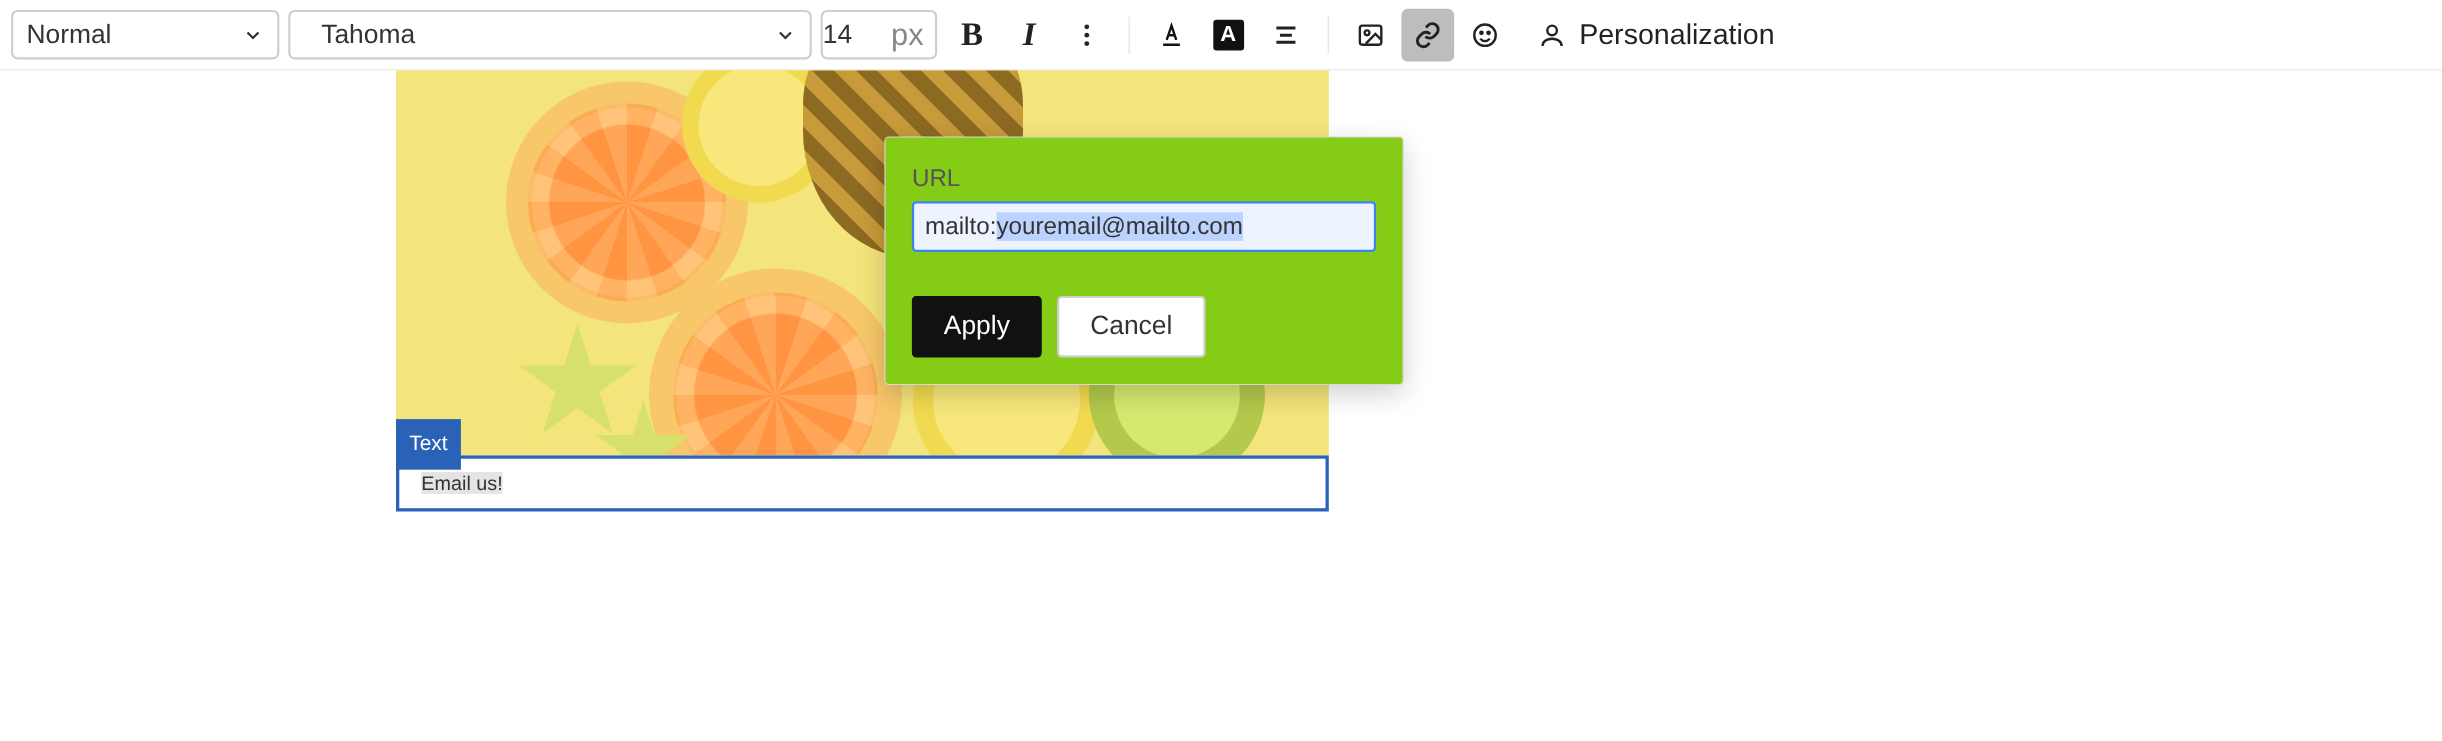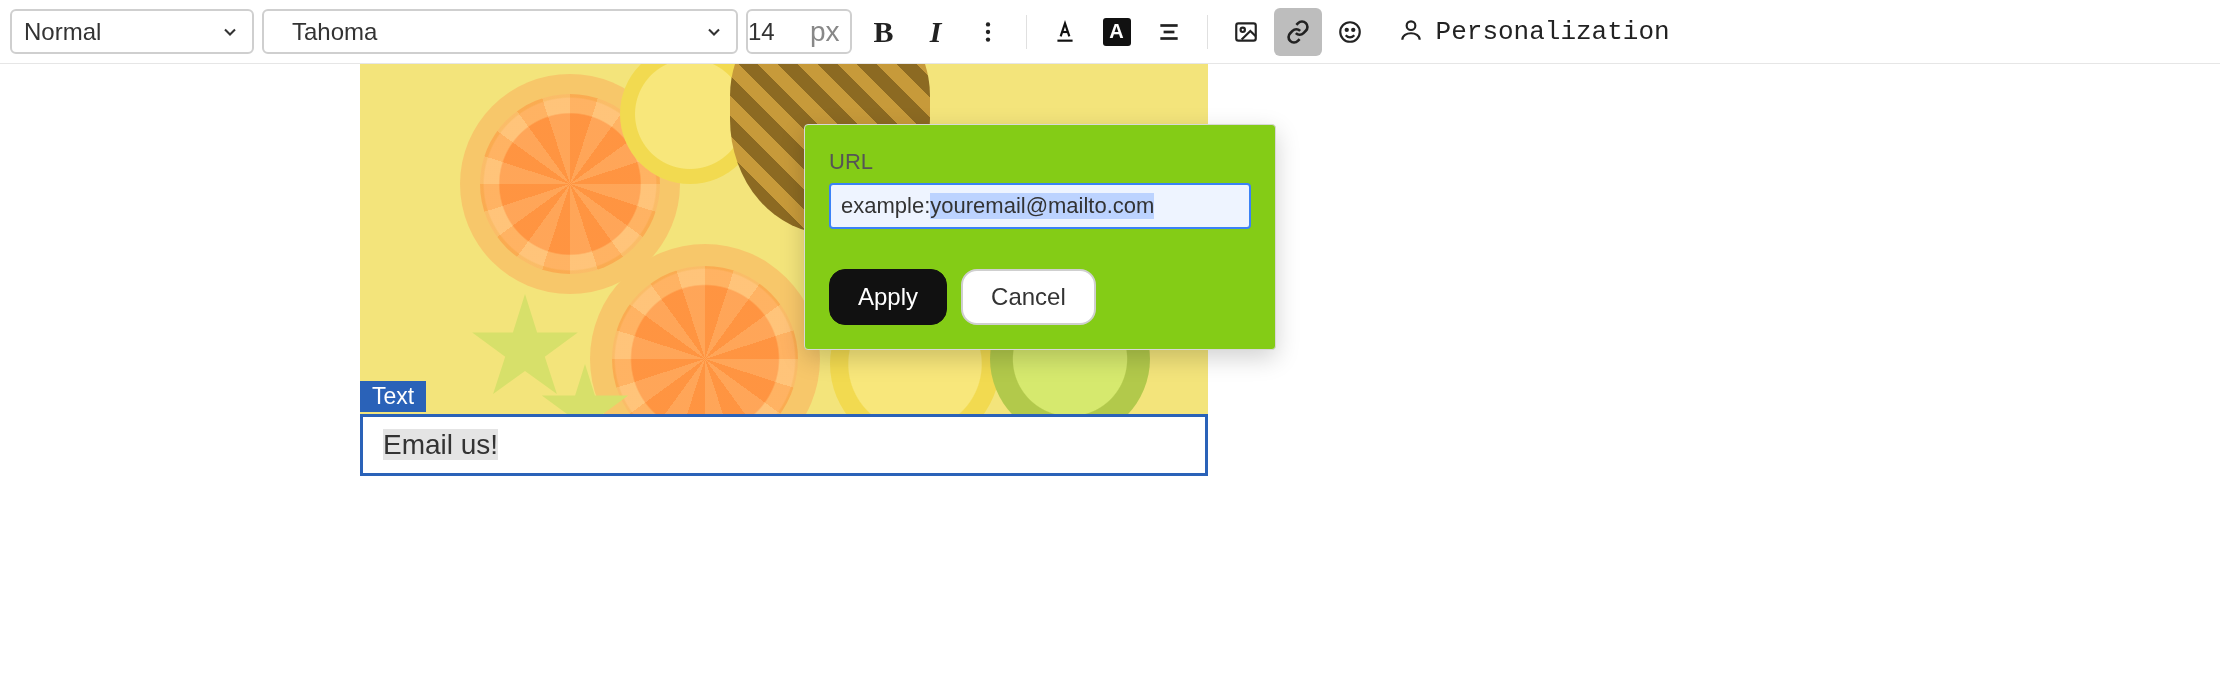--- a/index.html
+++ b/index.html
@@ -84,23 +84,23 @@
   .txt-color-box {
     position: relative;
     font-size: 26px; font-weight: 600;
   }
   .bg-color-box {
     width: 28px; height: 28px; background: #111; border-radius: 3px;
     display:flex;align-items:center;justify-content:center;color:#fff;font-size:20px;font-weight:600;
   }
 
   .personalization {
-    display: flex; gap: 12px;
+    display: flex; align-items: center; gap: 12px;
     font-size: 26px; color: #222;
-    padding: 0 16px; cursor: pointer; font-family: Liberation Mono, monospace;
+    padding: 0 16px; cursor: pointer;
   }
 
   
   .canvas-area {
     position: relative;
     width: 100%;
     height: calc(674px - 64px);
   }
   .editor-frame {
     position: absolute;
@@ -132,27 +132,27 @@
     position: relative;
     border: 3px solid #2a62b8;
     background:#fff;
     padding: 12px 20px;
   }
   .text-tab {
     position: absolute;
     top: -36px; left: -3px;
     background: #2a62b8;
     color: #fff;
-    font-size: 23px;
-    padding: 2px 12px;
+    font-size: 19px;
+    padding: 12px 12px;
     font-weight: 500;
   }
   .text-block .content {
     font-family: Tahoma, sans-serif;
-    font-size: 28px;
+    font-size: 18px;
     color: #333;
   }
   .text-block .content .highlighted {
     background: #e4e4e4;
   }
 
   
   .popover {
     position: absolute;
     left: 804px;
@@ -176,21 +176,21 @@
     background: #eef4ff;
     padding: 0 10px;
     font-size: 22px;
     color: #333;
     display:flex;align-items:center;
     cursor: text;
   }
   .url-display .sel { background: #bcd3ff; }
   .popover .btn-row { display:flex; gap:14px; margin-top: 40px; }
   .btn {
-    height: 56px; padding: 0 28px; border-radius: 16px;
+    height: 56px; padding: 0 28px; border-radius: 4px;
     font-size: 24px; display:flex;align-items:center;justify-content:center;
     cursor: pointer;
   }
   .btn-primary { background:#111; color:#fff; border:1px solid #111;}
   .btn-secondary { background:#fff; color:#333; border:2px solid #cfcfcf;}
 
 </style>
 </head>
 <body>
 
@@ -308,21 +308,21 @@
       <div class="text-tab">Text</div>
       <div class="content">
         <span class="highlighted">Email us!</span>
       </div>
     </div>
   </div>
 
   <div class="popover">
     <span class="field-label">URL</span>
     <div class="url-display" title="mailto:youremail@example.com">
-      <span>example:</span>
+      <span>mailto:</span>
         <span class="sel">youremail@mailto.com</span>
     </div>
     <div class="btn-row">
       <div class="btn btn-primary">
         <span>Apply</span>
       </div>
       <div class="btn btn-secondary">
         <span>Cancel</span>
       </div>
     </div>

